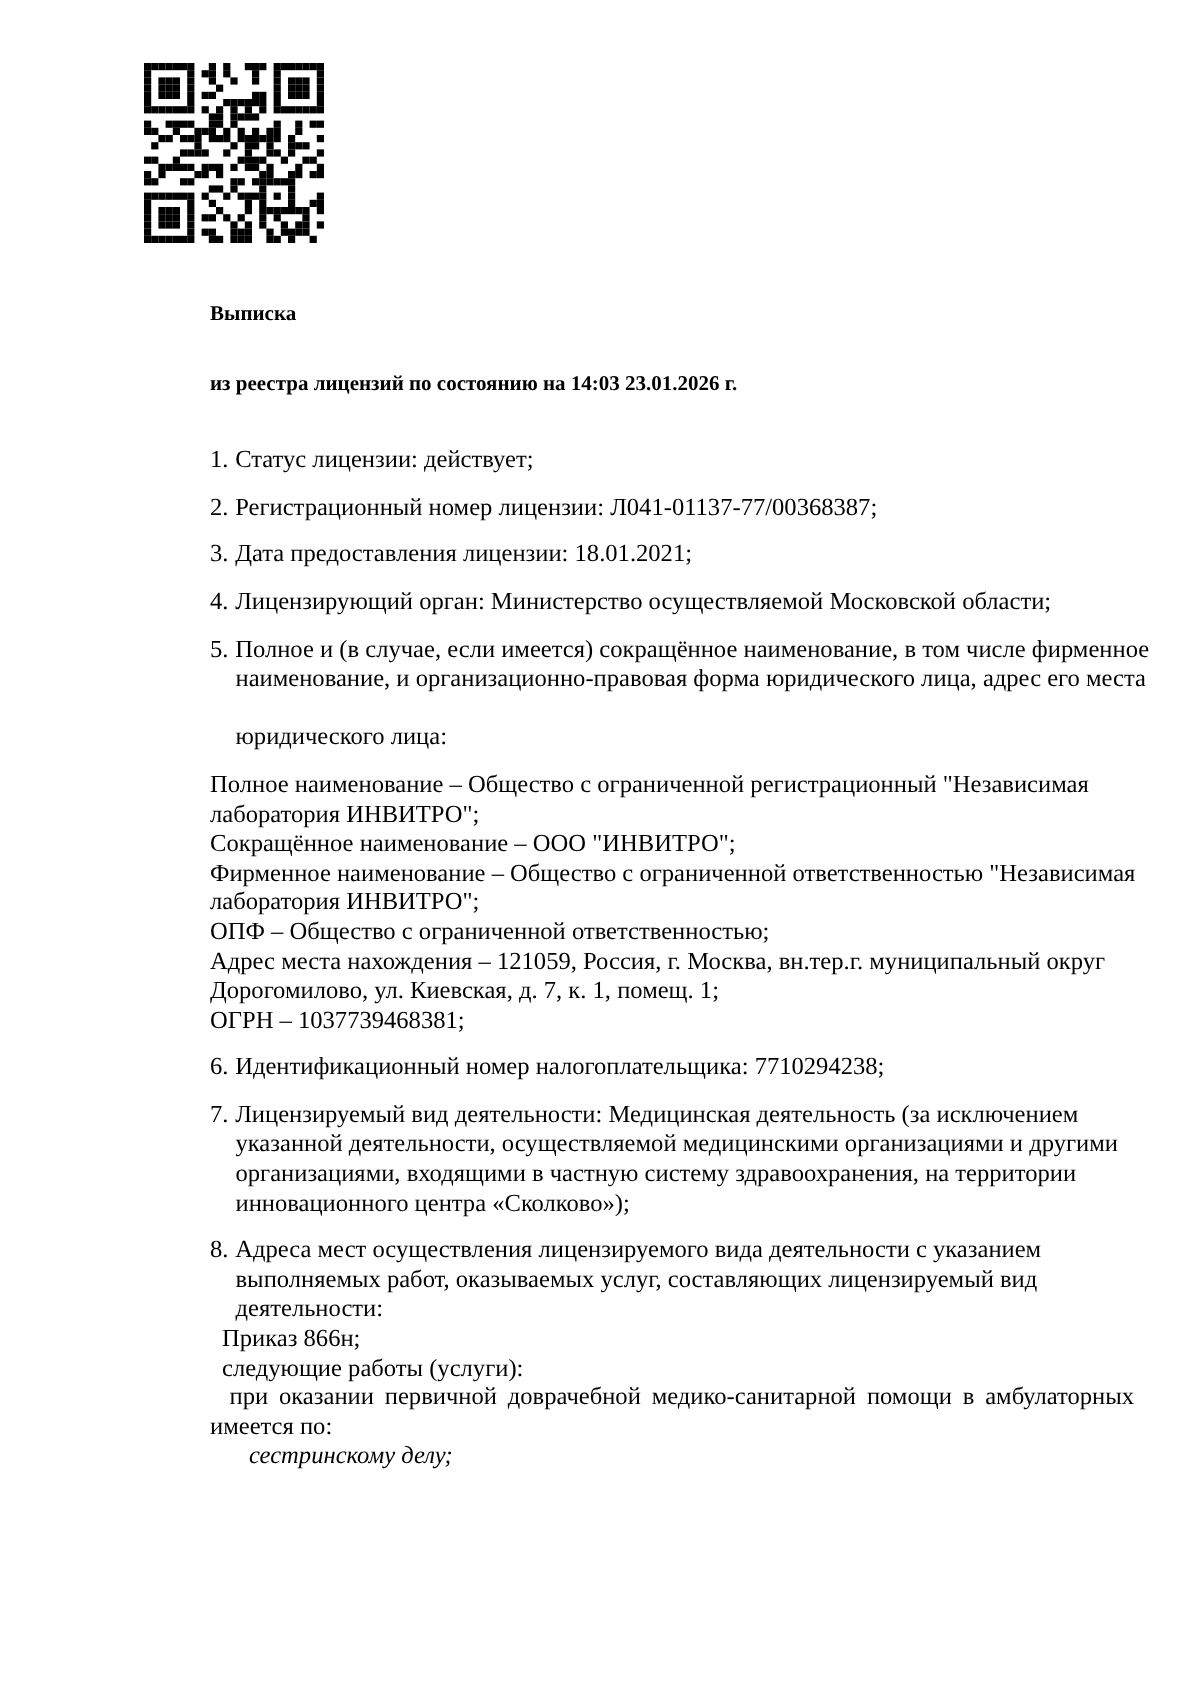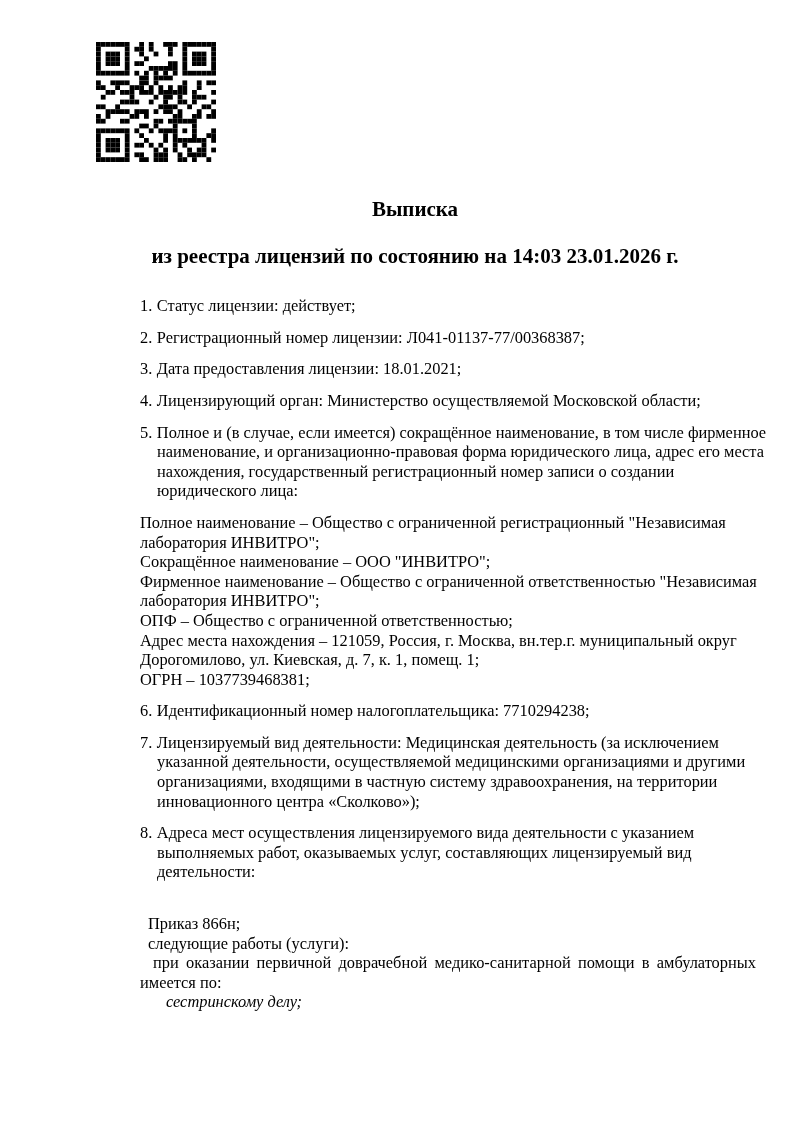--- a/index.html
+++ b/index.html
@@ -20,33 +20,33 @@
     top: 42px;
     width: 120px;
     height: 120px;
   }
   .content {
     position: absolute;
     left: 140px;
     top: 200px;
     width: 616px;
   }
-  .titles { width: 550px; text-align: center; font-weight: bold; font-size: 21px; }
+  .titles { width: 550px; font-weight: bold; font-size: 14px; }
   .t2 { margin-top: 27px; }
   p, .line { margin: 0; padding: 0; }
   .items-start { margin-top: 30px; }
   .gap { margin-top: 12px; }
   .item {
     padding-left: 17px;
     text-indent: -17px;
     white-space: nowrap;
   }
   .item .num { margin-right: 4.5px; }
   .orgline, .addrline, .wline { white-space: nowrap; }
-  .works { width: 616px; margin-top: 32px; }
+  .works { width: 616px; }
   .jline {
     white-space: normal;
     text-align: justify;
     text-align-last: justify;
   }
   .ind1 { padding-left: 8px; }
   .ind2 { padding-left: 13px; }
   .ind3 { padding-left: 26px; font-style: italic; }
 </style>
 </head>
@@ -369,21 +369,21 @@
     </div>
 
     <p class="item items-start"><span class="num">1.</span><span>Статус лицензии: действует;</span></p>
 
     <p class="item gap"><span class="num">2.</span><span>Регистрационный номер лицензии: Л041-01137-77/00368387;</span></p>
 
     <p class="item gap"><span class="num">3.</span><span>Дата предоставления лицензии: 18.01.2021;</span></p>
 
     <p class="item gap"><span class="num">4.</span><span>Лицензирующий орган: Министерство осуществляемой Московской области;</span></p>
 
-    <p class="item gap"><span class="num">5.</span><span>Полное и (в случае, если имеется) сокращённое наименование, в том числе фирменное</span><br><span>наименование, и организационно-правовая форма юридического лица, адрес его места</span><br><span>нахождения, государственный регистрационный номер записи о создании</span><br><span>юридического лица:</span></p>
+    <p class="item gap"><span class="num">5.</span><span>Полное и (в случае, если имеется) сокращённое наименование, в том числе фирменное</span><br><span>наименование, и организационно-правовая форма юридического лица, адрес его места</span><br><br><span>юридического лица:</span></p>
 
     <div class="gap">
       <div class="orgline">Полное наименование – Общество с ограниченной регистрационный "Независимая</div>
       <div class="orgline">лаборатория ИНВИТРО";</div>
       <div class="orgline">Сокращённое наименование – ООО "ИНВИТРО";</div>
       <div class="orgline">Фирменное наименование – Общество с ограниченной ответственностью "Независимая</div>
       <div class="orgline">лаборатория ИНВИТРО";</div>
       <div class="orgline">ОПФ – Общество с ограниченной ответственностью;</div>
       <div class="orgline">Адрес места нахождения – 121059, Россия, г. Москва, вн.тер.г. муниципальный округ</div>
       <div class="orgline">Дорогомилово, ул. Киевская, д. 7, к. 1, помещ. 1;</div>

